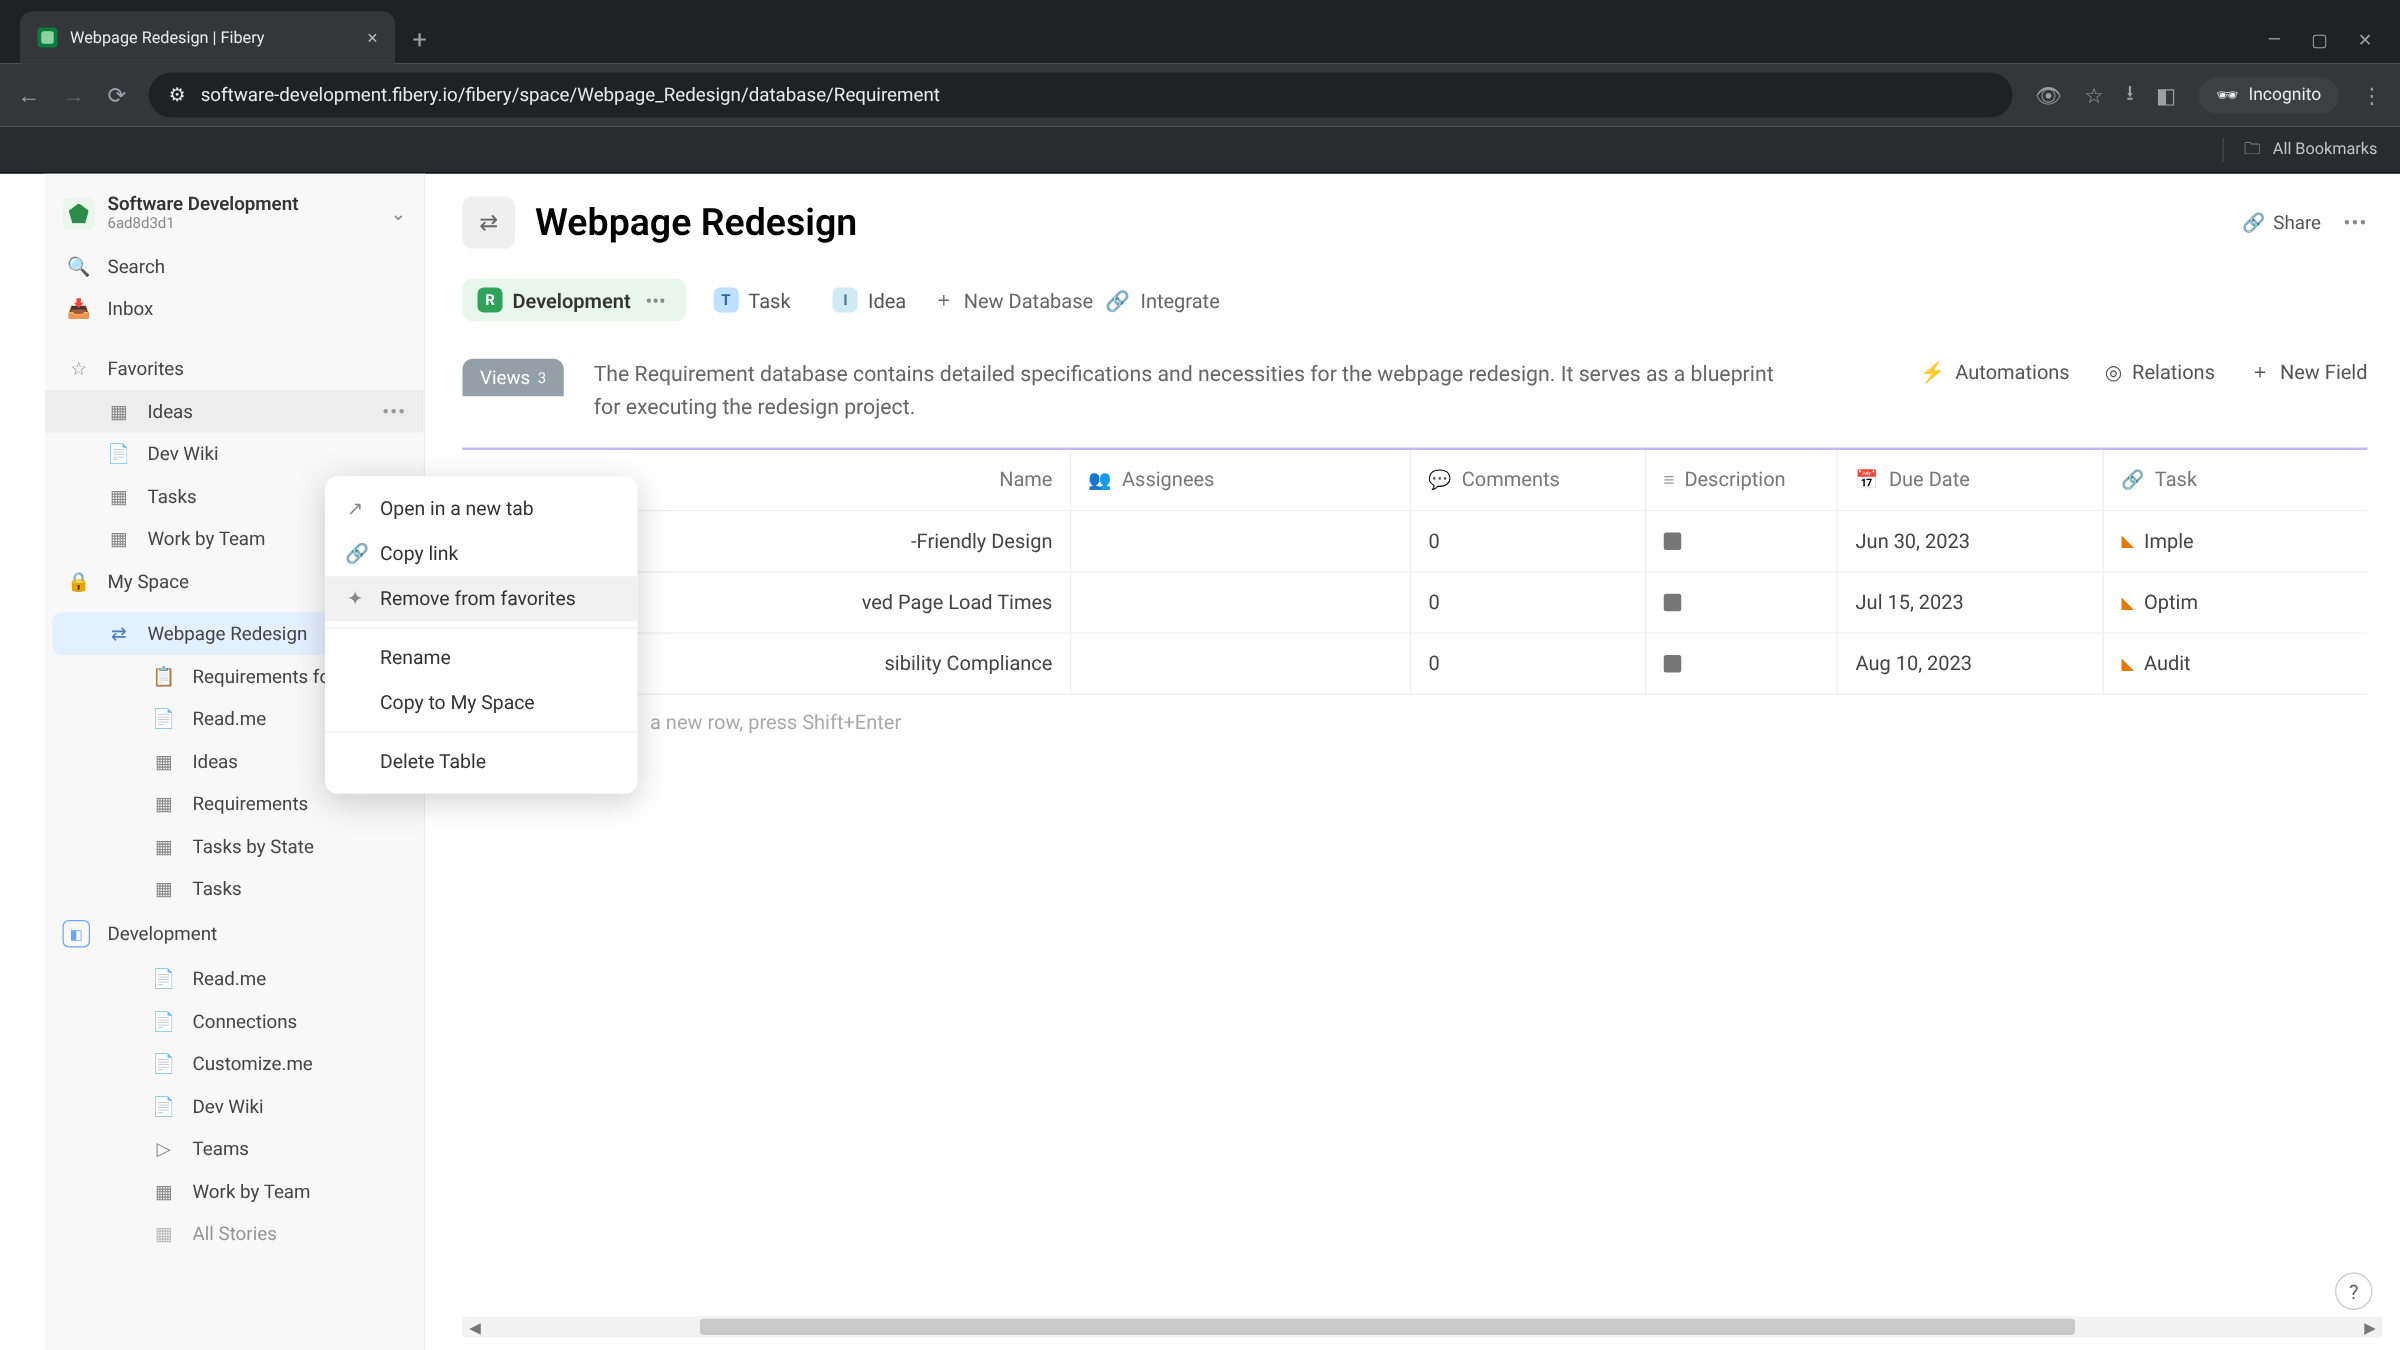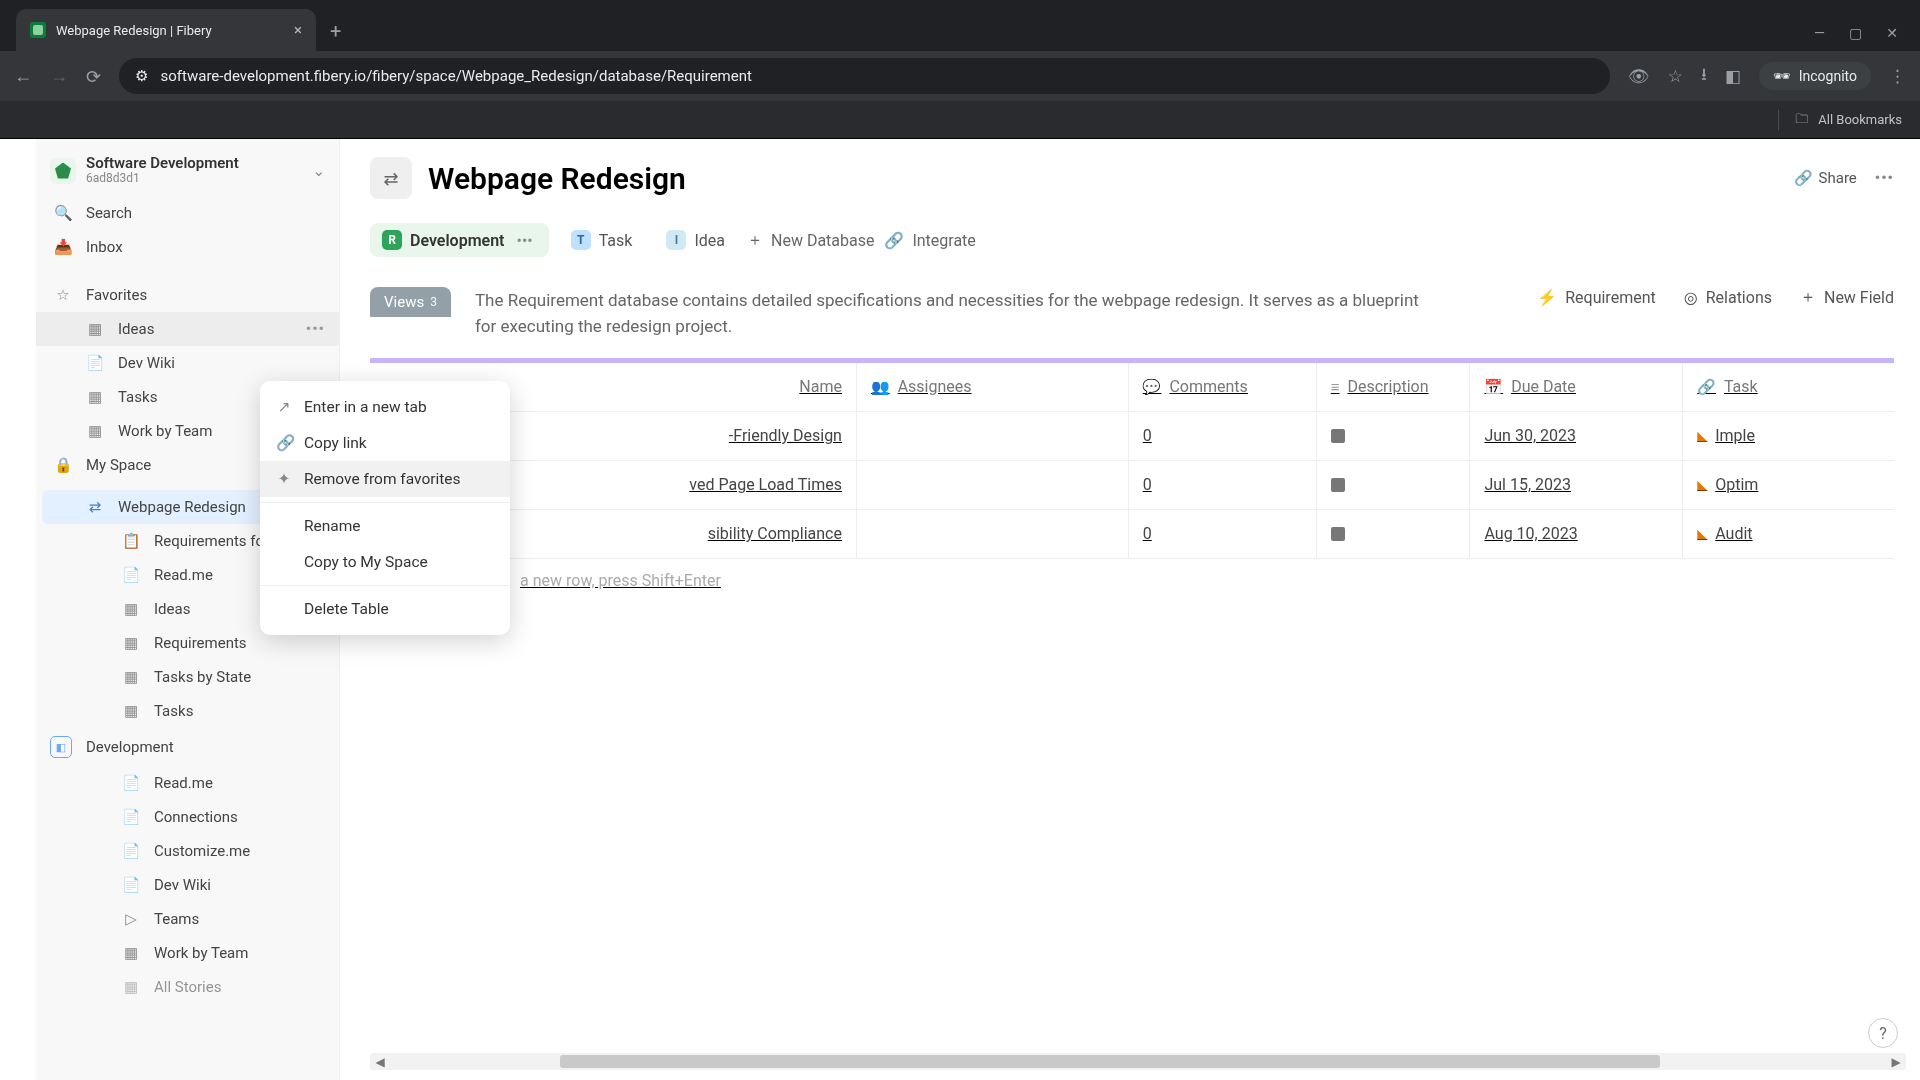--- a/index.html
+++ b/index.html
@@ -55,21 +55,21 @@
 .newdb,.integ{display:flex;gap:8px;align-items:center;color:#666;}
 
 .subhead{display:flex;gap:24px;margin-top:30px;align-items:flex-start;}
 .views-pill{background:#93a0a8;color:#fff;padding:6px 14px;border-radius:8px 8px 0 0;font-size:15px;display:flex;gap:6px;align-items:center;}
 .views-pill .cnt{font-size:12px;opacity:.9;}
 .desc{color:#666;font-size:17px;max-width:960px;line-height:1.55;}
 .tools{margin-left:auto;display:flex;gap:28px;color:#555;font-size:16px;align-items:center;}
 .tools .t{display:flex;gap:8px;align-items:center;}
 
 
-.tbl{margin-top:18px;border-top:5px solid #c4b5fd;overflow-x:hidden;text-decoration:underline;}
+.tbl{margin-top:18px;border-top:2px solid #c4b5fd;overflow-x:hidden;}
 .row{display:flex;border-bottom:1px solid #eee;min-height:48px;align-items:center;font-size:16px;color:#444;}
 .row.head{color:#777;}
 .cell{padding:0 14px;border-right:1px solid #eee;height:48px;display:flex;align-items:center;gap:8px;overflow:hidden;white-space:nowrap;}
 .c-name{width:510px;} .c-asg{width:284px;} .c-com{width:196px;} .c-desc{width:160px;} .c-due{width:222px;} .c-task{width:220px;border-right:none;}
 .hico{color:#999;font-size:15px;}
 .newrow{color:#aaa;font-size:16px;padding:12px 0 12px 150px;}
 .tflag{color:#e67700;font-size:13px;}
 .note-ico{width:14px;height:14px;background:#777;border-radius:2px;}
 
 
@@ -275,21 +275,21 @@
       <div>
         <div class="views-pill">
             <span>Views</span>
             <span class="cnt">3</span>
           </div>
       </div>
       <div class="desc">The Requirement database contains detailed specifications and necessities for the webpage redesign. It serves as a blueprint for executing the redesign project.</div>
       <div class="tools">
         <div class="t">
             <span>⚡</span>
-            <span>Requirement</span>
+            <span>Automations</span>
           </div>
         <div class="t">
             <span>◎</span>
             <span>Relations</span>
           </div>
         <div class="t">
             <span>＋</span>
             <span>New Field</span>
           </div>
       </div>
@@ -361,21 +361,21 @@
       <div class="thumb"></div>
       <span class="ar" style="margin-left:auto">▶</span>
     </div>
     <div class="help">?</div>
   </div>
 </div>
 
 <div class="ctx">
   <div class="mi">
       <span class="mico">↗</span>
-      <span>Enter in a new tab</span>
+      <span>Open in a new tab</span>
     </div>
   <div class="mi">
       <span class="mico">🔗</span>
       <span>Copy link</span>
     </div>
   <div class="mi hover">
       <span class="mico">✦</span>
       <span>Remove from favorites</span>
     </div>
   <div class="sep"></div>

